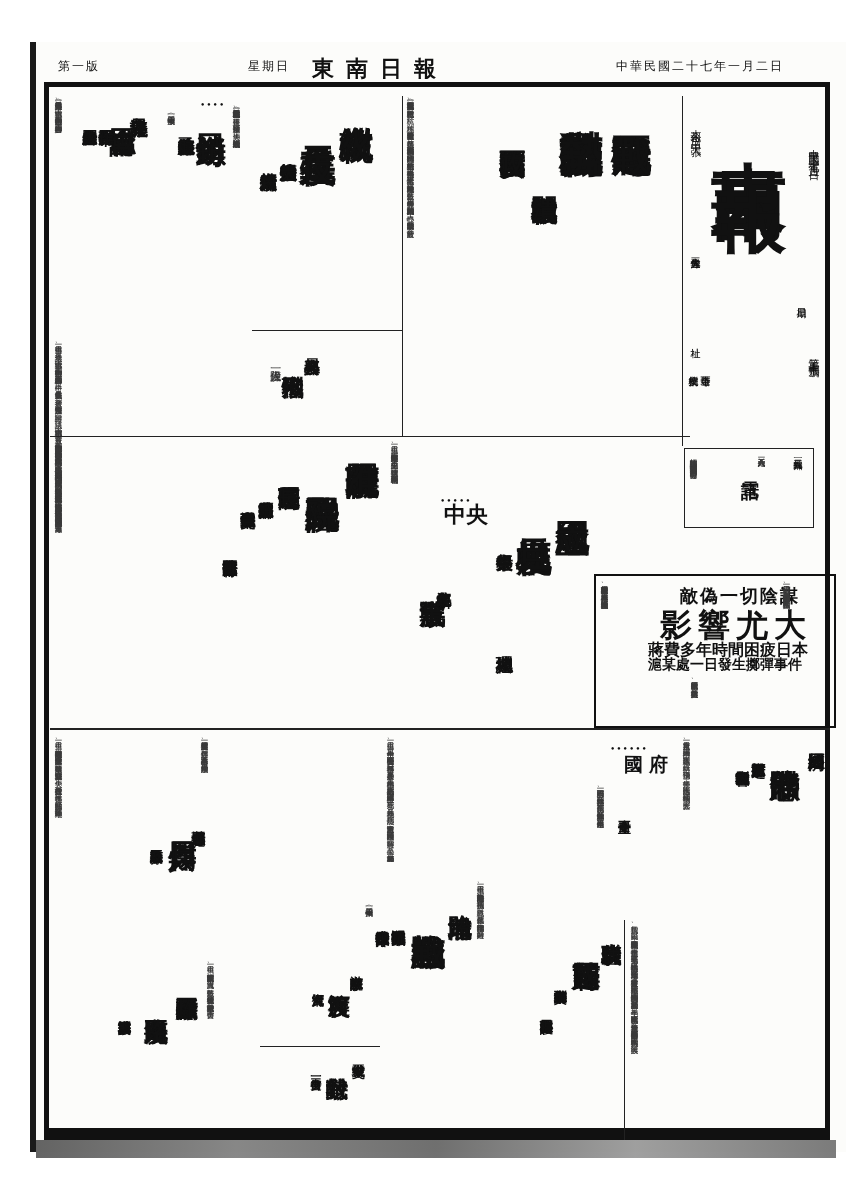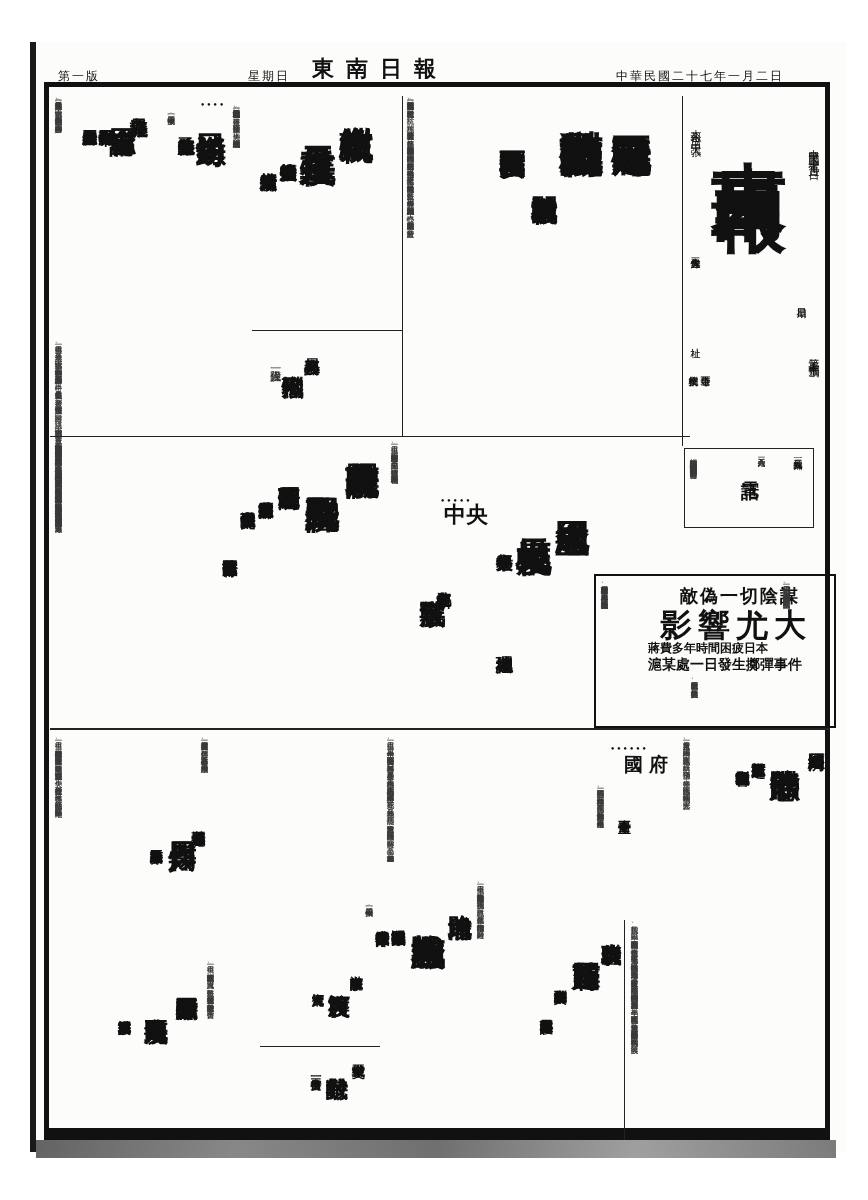--- a/index.html
+++ b/index.html
@@ -4,21 +4,21 @@
 <style>
   html,body{margin:0;padding:0;background:#ffffff;}
   body{width:868px;height:1200px;position:relative;overflow:hidden;
        font-family:"DejaVu Serif","Liberation Serif",serif;color:#111;}
   .page{position:absolute;left:30px;top:42px;width:810px;height:1110px;
         background:#fcfcfa;border-left:6px solid #1a1a1a;}
   .topbar{position:absolute;left:30px;top:42px;width:810px;height:10px;
           background:linear-gradient(#2a2a2a,#6a6a6a);opacity:.85;}
   .masthead-strip{position:absolute;left:36px;top:56px;width:800px;height:26px;
           font-size:12px;letter-spacing:2px;}
-  .masthead-strip span{position:absolute;top:12px;white-space:nowrap;}
+  .masthead-strip span{position:absolute;top:2px;white-space:nowrap;}
   .mini-title{font-weight:bold;font-size:22px !important;top:-2px !important;letter-spacing:12px;}
   .frame{position:absolute;left:44px;top:82px;width:786px;height:1058px;
          border:5px solid #111;border-bottom-width:12px;box-sizing:border-box;}
   .bottom-bar{position:absolute;left:36px;top:1140px;width:800px;height:18px;
           background:linear-gradient(90deg,#222,#555,#333,#777,#444);opacity:.7;}
   .v{writing-mode:vertical-rl;text-orientation:upright;position:absolute;line-height:1;}
   .logo{font-size:76px;font-weight:900;letter-spacing:6px;left:712px;top:100px;font-family:"DejaVu Sans",sans-serif;}
   .date-col{font-size:11px;left:808px;top:140px;letter-spacing:2px;}
   .issue-col{font-size:11px;left:808px;top:336px;letter-spacing:1px;}
   .weekday-col{font-size:11px;left:808px;top:280px;}
@@ -135,21 +135,21 @@
 </div>
 
 <div class="v h-l" style="left:556px;top:494px;font-size:34px">紀念民國成立</div>
 <div class="v h-l" style="left:516px;top:510px;font-size:36px">中樞慶祝元旦</div>
 <div class="v h-s" style="left:496px;top:540px;font-size:17px">中央舉行遙祭</div>
 <div class="v h-s" style="left:496px;top:642px;font-size:17px">總理典禮</div>
 
 <div class="box" style="left:594px;top:574px;width:238px;height:150px"></div>
 <div class="h-xs" style="position:absolute;left:680px;top:584px;font-size:18px;letter-spacing:2px;transform:scaleX(-1) scaleX(-1);direction:rtl">敵偽一切陰謀</div>
 <div class="h-l" style="position:absolute;left:660px;top:604px;font-size:32px;letter-spacing:6px;direction:rtl">影響尤大</div>
-<div class="h-xs" style="position:absolute;left:648px;top:640px;font-size:12px;direction:rtl">蔣費多年時間困疲日本</div>
+<div class="h-xs" style="position:absolute;left:648px;top:640px;font-size:16px;direction:rtl">蔣費多年時間困疲日本</div>
 <div class="h-xs" style="position:absolute;left:648px;top:656px;font-size:14px;direction:rtl">滬某處一日發生擲彈事件</div>
 <div class="col-block" style="left:600px;top:580px;width:46px;height:140px">
     <div class="fill">蔣委員長夫婦在戰時所發表之言論、其卓見實足爲國人之楷模、以偉大之精神領導全國抗戰</div>
   </div>
 <div class="col-block" style="left:782px;top:580px;width:46px;height:140px">
     <div class="fill">三十一日紐約電、美國時代雜誌選蔣委員長夫婦爲一九三七年之世界偉人、稱其領導中國抗戰</div>
   </div>
 <div class="col-block" style="left:690px;top:676px;width:90px;height:44px">
     <div class="fill">日本欲以武力征服中國、蔣委員長採持久抗戰之策</div>
   </div>

